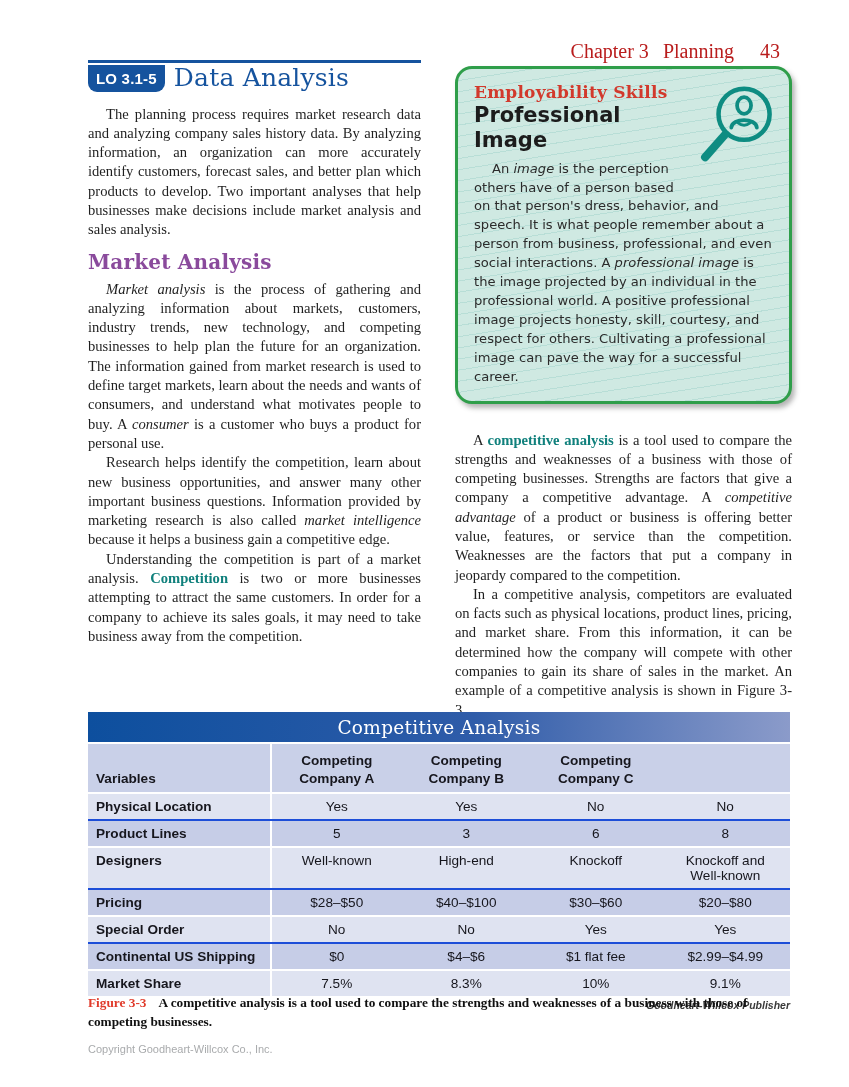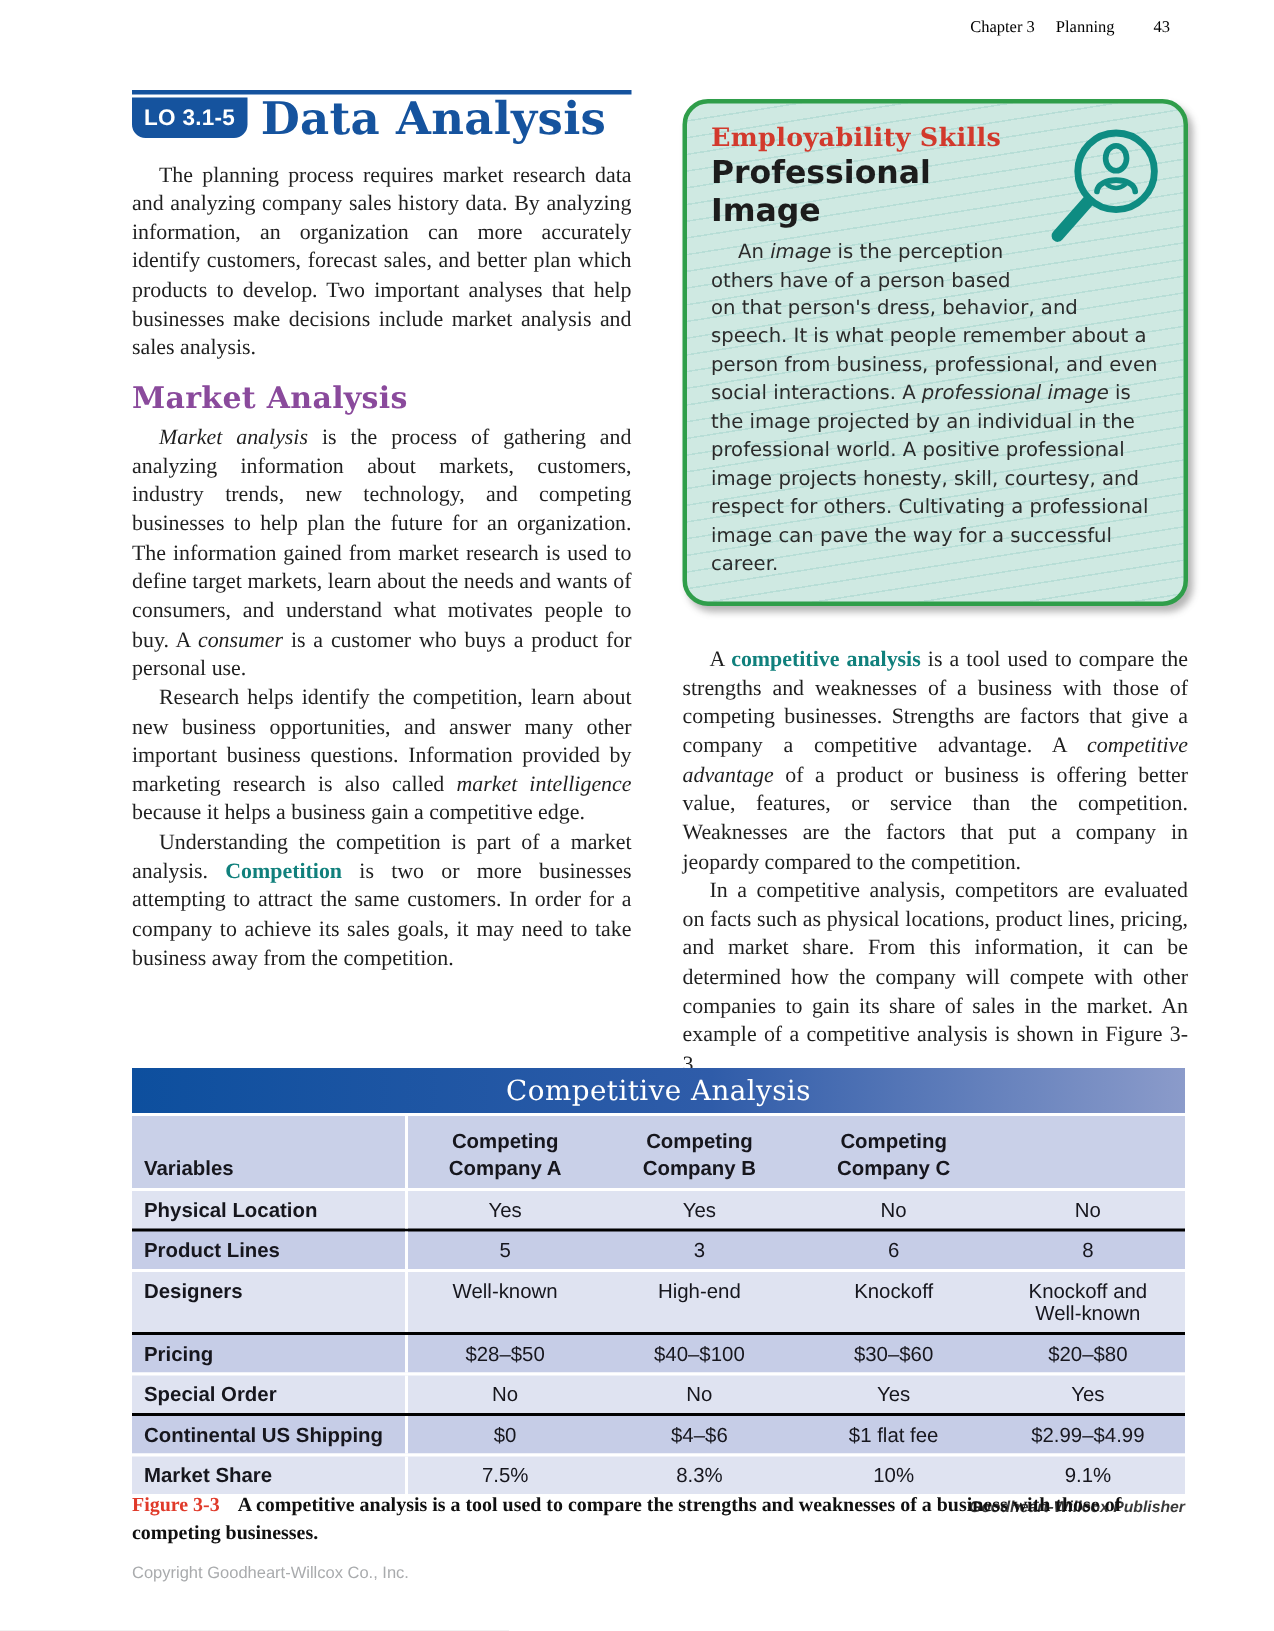--- a/index.html
+++ b/index.html
@@ -4,38 +4,38 @@
 <style>
   * { margin:0; padding:0; box-sizing:border-box; }
   html,body { background:#e8e8e8; }
   .page {
     position:relative; width:849px; height:1087px; margin:0 auto;
     background:#ffffff; overflow:hidden;
     font-family:"Liberation Serif", serif; color:#1f1f1f;
   }
   
   .running-head {
-    position:absolute; top:12px; right:69px;
-    font-size:11px; color:#000000;
+    position:absolute; top:40px; right:69px;
+    font-size:20px; color:#b91c1c;
   }
   .running-head .sep { display:inline-block; width:14px; }
   .running-head .sep-wide { display:inline-block; width:26px; }
 
   
   .col-left { position:absolute; left:88px; top:60px; width:333px; }
   .title-rule { height:2.5px; background:#15539e; margin-bottom:0; }
   .title-row { display:flex; align-items:flex-start; margin-top:2px; }
   .lo-badge {
     background:#15539e; color:#fff; font-family:"Liberation Sans", sans-serif;
     font-weight:bold; font-size:15px; letter-spacing:.2px;
     padding:6px 8px 6px 8px; border-radius:0 0 9px 9px; line-height:1;
   }
   .doc-title {
-    font-family:"DejaVu Serif", serif; font-weight:bold; color:#15539e;
-    font-size:30px; line-height:1; margin-left:9px; letter-spacing:.2px;
+    font-family:"DejaVu Serif", serif; font-weight:normal; color:#15539e;
+    font-size:25px; line-height:1; margin-left:9px; letter-spacing:.2px;
   }
   .body-text { font-size:14.6px; line-height:19.3px; text-align:justify; }
   .body-text p { text-indent:18px; margin:0; }
   .section-heading {
     font-family:"DejaVu Serif", serif; font-weight:bold; color:#8a4a9c;
     font-size:20px; line-height:1.1; margin:11px 0 7px 0; letter-spacing:.2px;
   }
   .run-i { font-style:italic; }
   .run-bt { font-weight:bold; color:#10807c; }
 
@@ -78,21 +78,21 @@
   }
   .t-row { display:grid; grid-template-columns:184px 1fr 1fr 1fr 1fr; }
   .t-head { background:#c9d0e8; border-top:2px solid #fff; }
   .t-cell { padding:5px 6px 5px 6px; font-size:13.6px; color:#16161d; text-align:center; }
   .t-cell.label { text-align:left; font-weight:bold; padding-left:8px; border-right:2px solid #fff; }
   .t-head .t-cell { font-weight:bold; line-height:1.3; display:flex; align-items:flex-end; justify-content:center; padding-top:8px; }
   .t-head .t-cell.label { align-items:flex-end; justify-content:flex-start; }
   .t-head .t-cell:not(.label) { max-width:100%; }
   .t-head .hdr-inner { width:80px; }
   .row-light { background:#dfe3f1; border-top:2px solid #fff; }
-  .row-dark  { background:#c6cde7; border-top:2px solid #000000; }
+  .row-dark  { background:#c6cde7; border-top:2px solid #1d4ed8; }
   .t-credit {
     text-align:right; font-size:10.5px; font-style:italic; font-weight:bold;
     color:#3a3a3a; margin-top:3px; font-family:"Liberation Sans", sans-serif;
   }
 
   
   .fig-caption {
     position:absolute; left:88px; top:993px; width:702px;
     font-family:Liberation Serif, serif; font-size:13.3px;
     line-height:1.45; color:#101010; font-weight:bold;

